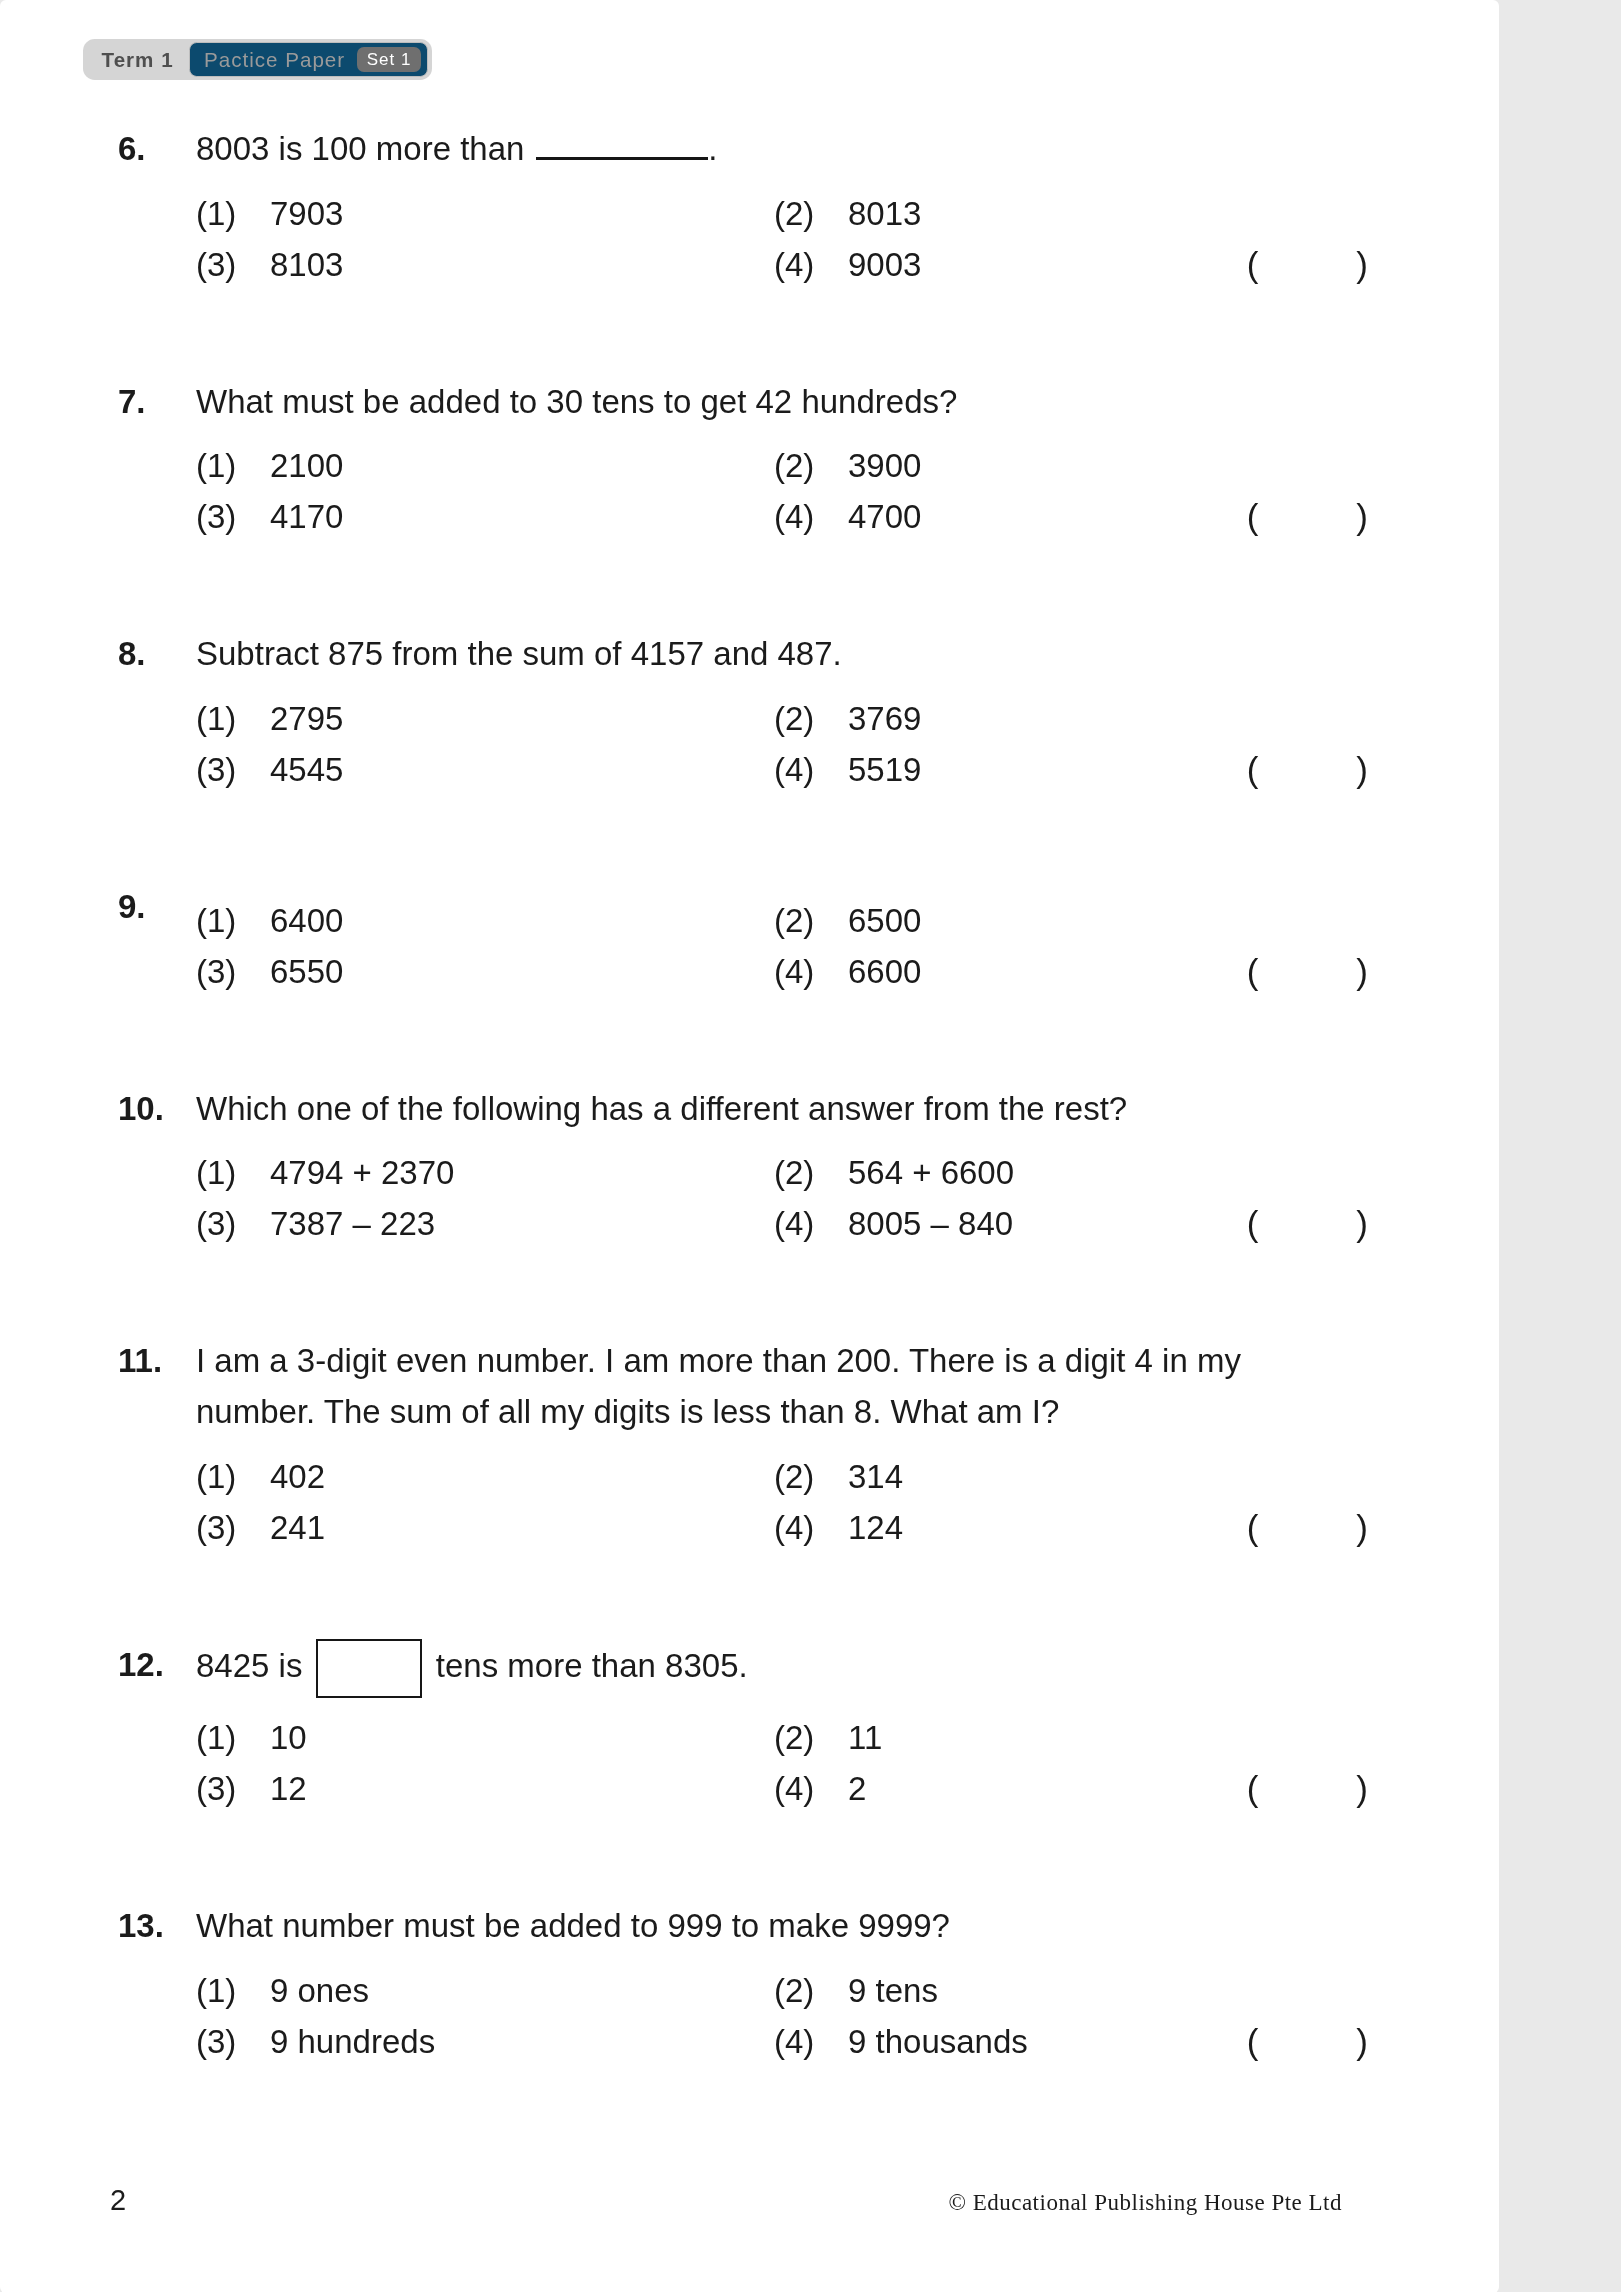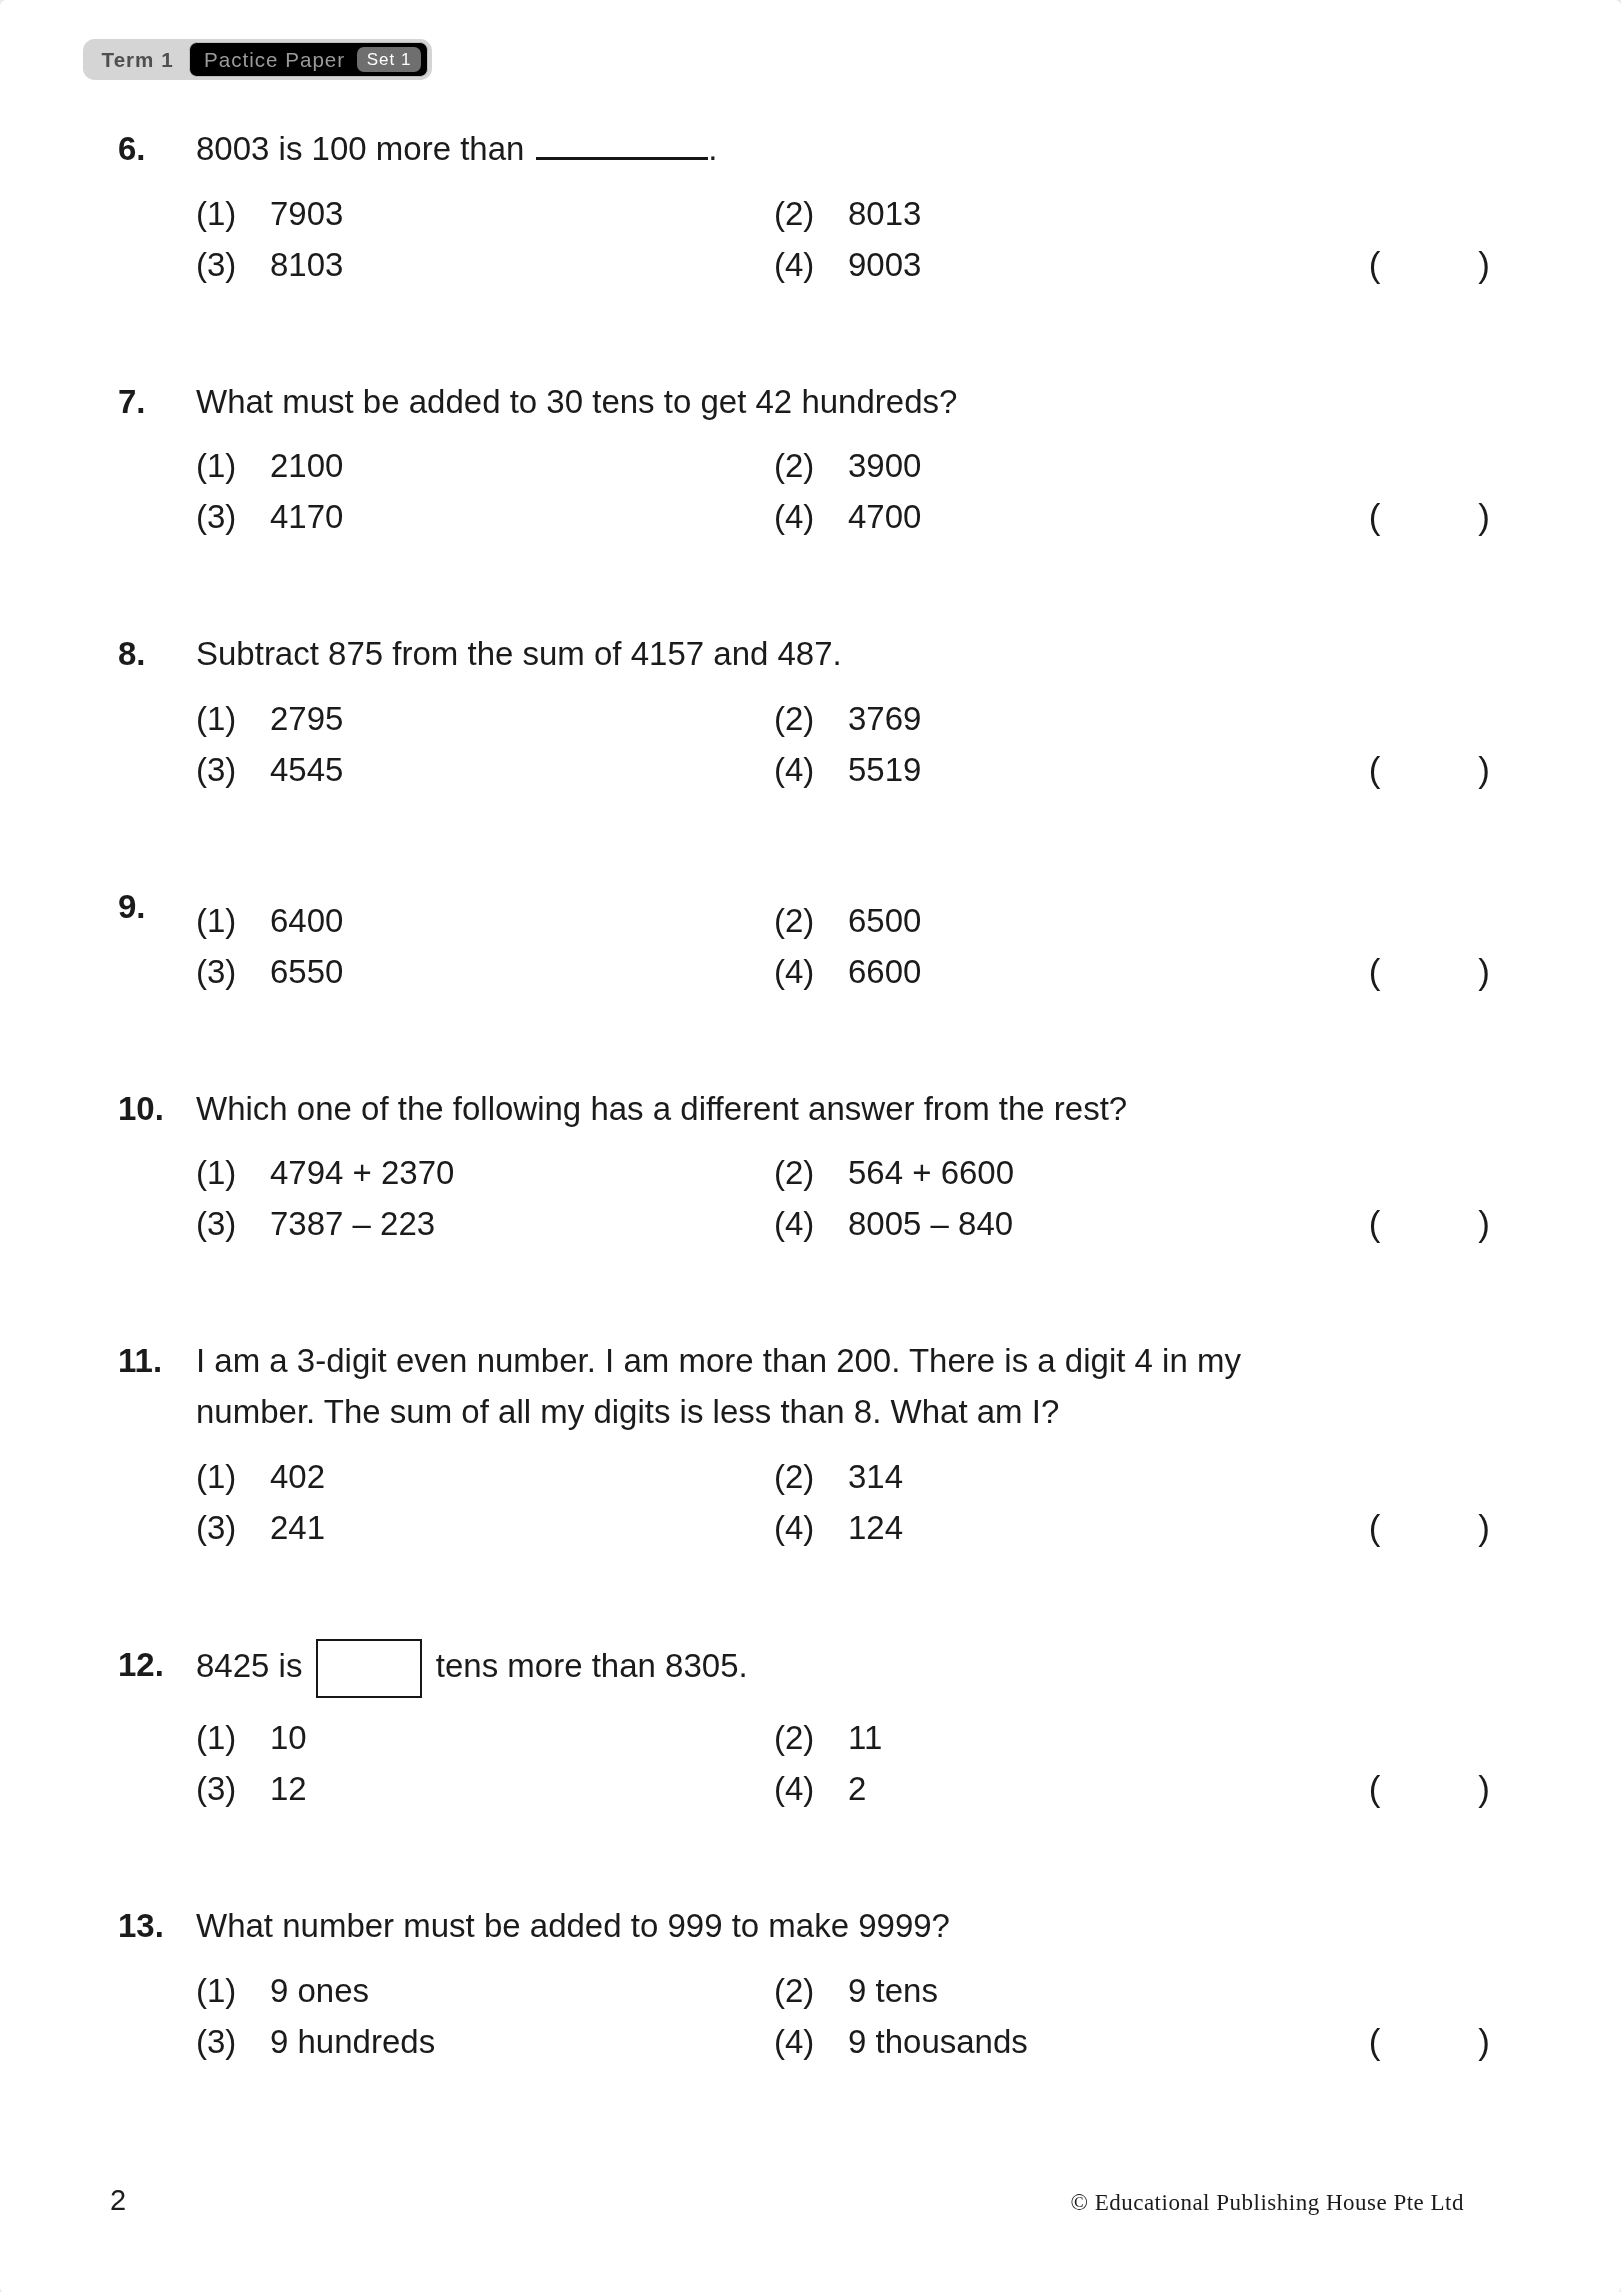--- a/index.html
+++ b/index.html
@@ -1,18 +1,18 @@
 <!DOCTYPE html>
 <html><head>
 <meta charset="utf-8">
 <style>
   html, body { margin: 0; padding: 0; background: #e9e9e9; }
   .page {
     position: relative;
-    width: 1621px;
+    width: 1499px;
     height: 2293px;
     background: #ffffff;
     font-family: "Liberation Sans", sans-serif;
     color: #1b1b1b;
     overflow: hidden;
     border-radius: 6px;
   }
 
   
   .header-badge {
@@ -33,21 +33,21 @@
     padding: 0 15.7px;
     font-weight: bold;
     font-size: 20.6px;
     color: #4f4f4f;
     letter-spacing: 1px;
   }
   .paper-panel {
     display: flex;
     align-items: center;
     gap: 11.8px;
-    background: #000000;
+    background: #0c4a6e;
     border: 1px solid #bdbdbd;
     border-radius: 7.8px;
     padding: 0 5.9px 0 13.7px;
   }
   .paper-label { color: #9a9a9a; font-size: 20.6px; letter-spacing: 1px; }
   .set-badge {
     background: #6f6f6f;
     color: #ffffff;
     font-size: 17px;
     border-radius: 6.9px;

